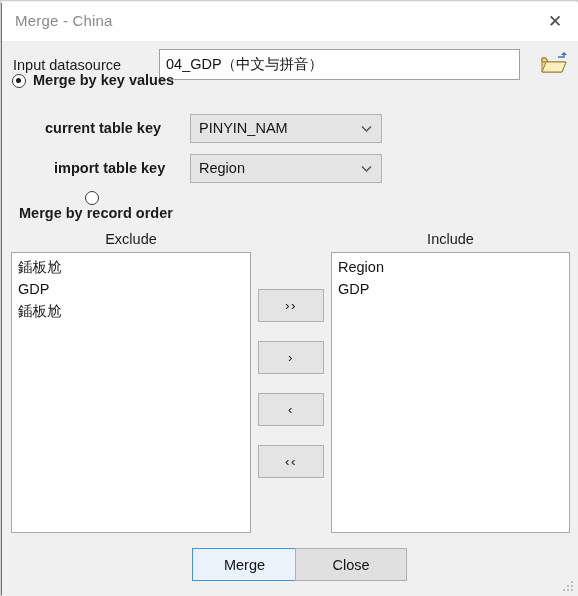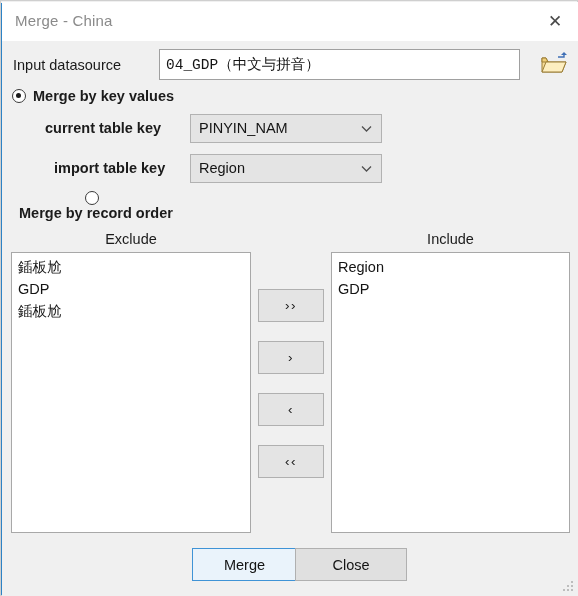--- a/index.html
+++ b/index.html
@@ -100,38 +100,38 @@
   .ds-label { left: 11px; top: 16px; font-weight: normal; }
   .ds-input {
     position: absolute;
     left: 157px;
     top: 8px;
     width: 361px;
     height: 31px;
     box-sizing: border-box;
     background: #ffffff;
     border: 1px solid #a0a0a0;
-    font-family: Liberation Mono, monospace;
+    font-family: Liberation Sans, sans-serif;
     font-size: 14.5px;
     color: #141414;
     padding: 0 6px;
     outline: none;
   }
   .folder-btn {
     position: absolute;
     left: 538px;
     top: 10px;
     width: 28px;
     height: 26px;
     cursor: default;
   }
 
   
   .radio-row { position: absolute; display: flex; align-items: center; cursor: default; }
-  .radio-row.r1 { left: 10px; top: 47px; }
+  .radio-row.r1 { left: 10px; top: 31px; align-items: flex-end; }
   .radio-row.r2 { left: 10px; top: 150px; flex-direction: column; }
   .radio-outer {
     width: 14px; height: 14px;
     border-radius: 50%;
     border: 1.5px solid #3a3a3a;
     background: #ffffff;
     box-sizing: border-box;
     position: relative;
     flex: 0 0 auto;
   }

